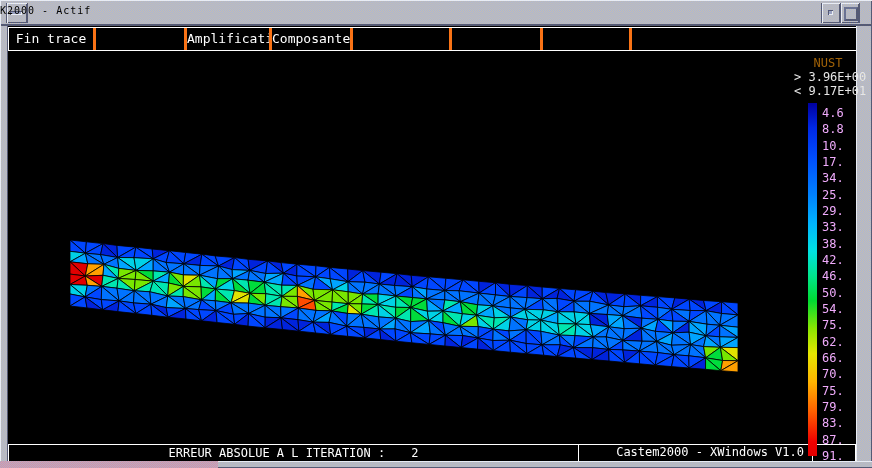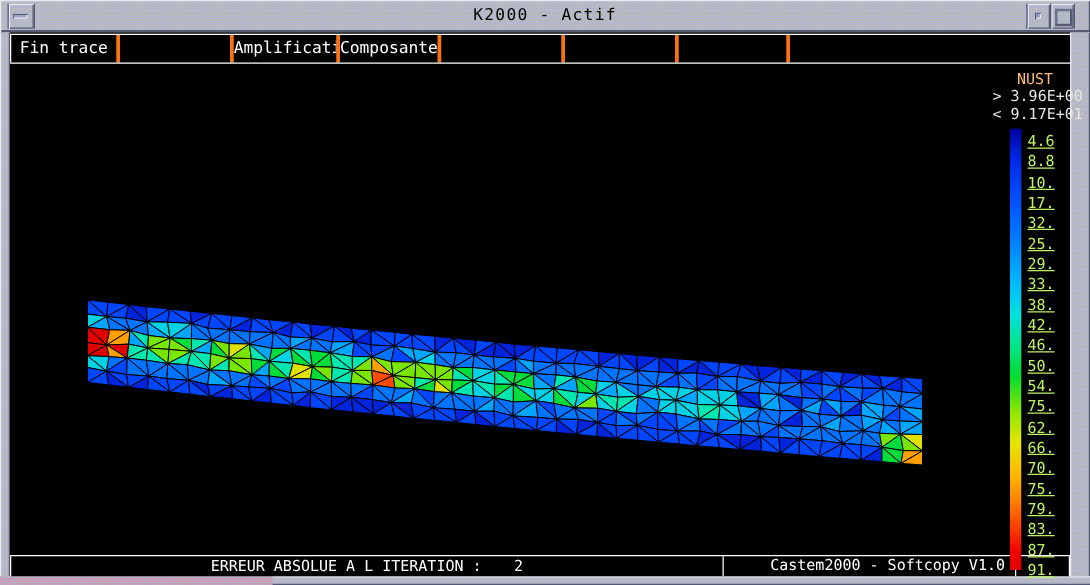--- a/index.html
+++ b/index.html
@@ -13,22 +13,22 @@
     background-image:conic-gradient(#c6c0ae 25%, #a9b3d8 0 50%, #c6c0ae 0 75%, #a9b3d8 0);
     background-size:2px 2px;
   }
   .stipple-pink{
     background-image:conic-gradient(#e28f9d 25%, #aab0cf 0 50%, #e28f9d 0 75%, #aab0cf 0);
     background-size:2px 2px;
   }
   
   .titlebar{position:absolute;top:0;left:0;right:0;height:26px;
     box-shadow:inset 1px 1px 0 #e8ecf4, inset -1px -2px 0 #555a74;}
-  .title{position:absolute;left:0;right:0;top:5px;text-align:center;
-    font-size:13px;color:#000;letter-spacing:1px;}
+  .title{position:absolute;left:0;right:0;top:5px;text-align:left;
+    font-size:10px;color:#000;letter-spacing:1px;}
   .tb-btn{position:absolute;top:3px;height:20px;
     border-left:1px solid #555a74;border-right:1px solid #555a74;
     box-shadow:inset 1px 1px 0 #e8ecf4, inset -1px -1px 0 #555a74;}
   .menu-btn{left:6px;width:20px;}
   .dash-icon{position:absolute;left:3px;top:8px;width:12px;height:4px;background:#9aa2c2;
     box-shadow:inset 1px 1px 0 #555a74, inset -1px -1px 0 #e8ecf4;}
   .min-btn{right:31px;width:18px;}
   .dot-icon{position:absolute;left:6px;top:7px;width:5px;height:5px;background:#9aa2c2;
     box-shadow:inset 1px 1px 0 #555a74, inset -1px -1px 0 #e8ecf4;}
   .max-btn{right:12px;width:18px;}
@@ -46,31 +46,31 @@
   .hairline-top{position:absolute;top:1px;left:0;right:0;height:1px;background:#fff;}
   .hairline-menu{position:absolute;top:24px;left:0;right:0;height:1px;background:#fff;}
   .menubar{position:absolute;top:2px;left:0;width:800px;height:22px;display:flex;
     border-left:1px solid #fff;box-sizing:border-box;}
   .menu-cell{box-sizing:border-box;border-right:3px solid #f97316;height:22px;
     line-height:21px;text-align:center;font-size:13px;color:#fff;white-space:nowrap;overflow:hidden;}
   
   #mesh{position:absolute;left:0;top:0;width:848px;height:435px;}
   
   .legend-title{position:absolute;left:788px;top:30px;width:64px;text-align:center;
-    font-size:12px;color:#fdba74;z-index:6;}
+    font-size:12px;color:#a16207;z-index:6;}
   .legend-gt{position:absolute;left:786px;top:44px;font-size:12px;color:#e6e6e6;z-index:6;white-space:pre;}
   .legend-lt{position:absolute;left:786px;top:58px;font-size:12px;color:#e6e6e6;z-index:6;white-space:pre;}
   .legend-bar{position:absolute;left:800px;top:77px;width:9px;height:353px;z-index:5;
     background:linear-gradient(to bottom,
       #0000a0 0%, #0028e6 7%, #0050ff 16%, #0082ff 26%, #00b4ff 34%,
       #00e1e1 42%, #00e68c 49%, #00dc32 56%, #8ce600 64%, #e6e600 71%,
       #ffb400 79%, #ff6400 87%, #f00000 96%, #e10000 100%);}
   .legend-ticks{position:absolute;left:814px;top:80px;height:357px;width:40px;z-index:5;
     display:flex;flex-direction:column;justify-content:space-between;}
-  .tick{font-size:12px;line-height:14px;color:#bef264;text-decoration:underline;}
+  .tick{font-size:12px;line-height:14px;color:#f0abfc;}
   
   .statusbar{position:absolute;left:0;right:0;top:418px;height:17px;display:flex;
     border-top:1px solid #fff;box-sizing:border-box;font-size:12px;color:#fff;z-index:2;}
   .status-left{box-sizing:border-box;width:571px;border-left:1px solid #fff;border-right:1px solid #fff;
     display:flex;justify-content:center;align-items:center;gap:26px;line-height:16px;}
   .status-right{box-sizing:border-box;width:234px;border-right:1px solid #fff;
     text-align:right;padding-right:8px;line-height:15px;}
   .status-gap{box-sizing:border-box;flex:1;border-right:1px solid #fff;}
 </style>
 </head>
@@ -607,21 +607,21 @@
 
     <div class="legend-title">NUST</div>
     <div class="legend-gt">&gt; 3.96E+00</div>
     <div class="legend-lt">&lt; 9.17E+01</div>
     <div class="legend-bar"></div>
     <div class="legend-ticks">
         <div class="tick">4.6</div>
         <div class="tick">8.8</div>
         <div class="tick">10.</div>
         <div class="tick">17.</div>
-        <div class="tick">32.</div>
+        <div class="tick">34.</div>
         <div class="tick">25.</div>
         <div class="tick">29.</div>
         <div class="tick">33.</div>
         <div class="tick">38.</div>
         <div class="tick">42.</div>
         <div class="tick">46.</div>
         <div class="tick">50.</div>
         <div class="tick">54.</div>
         <div class="tick">75.</div>
         <div class="tick">62.</div>
@@ -632,17 +632,17 @@
         <div class="tick">83.</div>
         <div class="tick">87.</div>
         <div class="tick">91.</div>
       </div>
 
     <div class="statusbar">
       <div class="status-left">
         <span>ERREUR ABSOLUE A L ITERATION :</span>
         <span>2</span>
       </div>
-      <div class="status-right">Castem2000 - Softcopy V1.0</div>
+      <div class="status-right">Castem2000 - XWindows V1.0</div>
       <div class="status-gap"></div>
     </div>
   </div>
 </div>
 
 </body></html>

